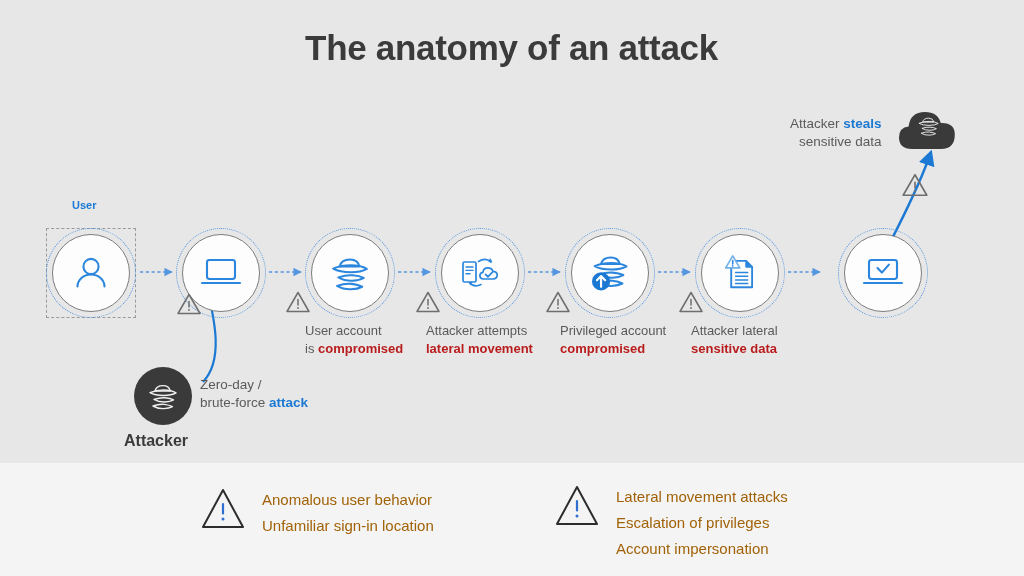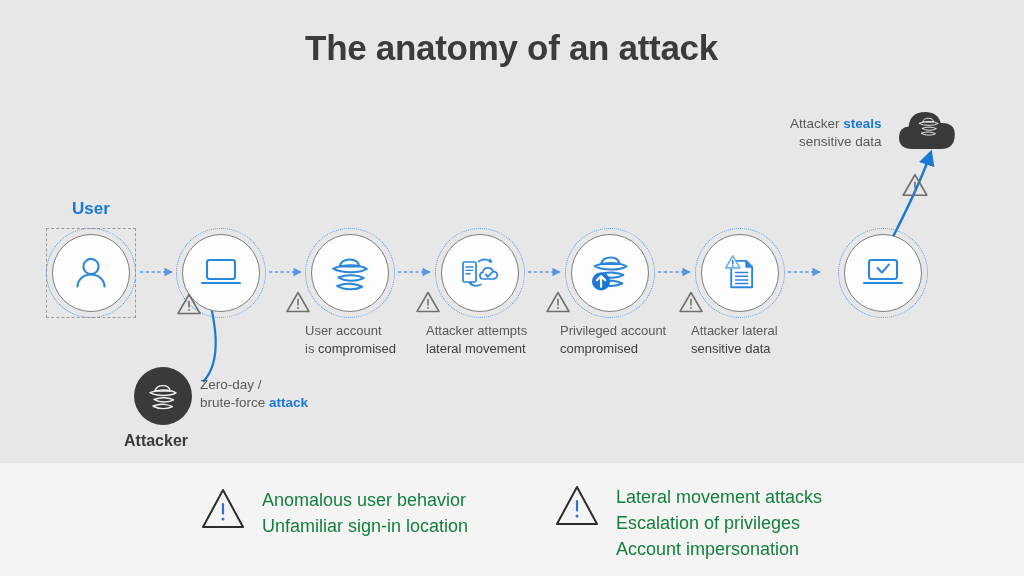--- a/index.html
+++ b/index.html
@@ -21,21 +21,21 @@
   }
 
   
   .footer-band{
     position:absolute;left:0;top:463px;width:1024px;height:113px;
     background:#f4f4f4;
   }
   .legend-group{position:absolute;display:flex;align-items:flex-start;gap:16px;}
   .legend-lines{display:flex;flex-direction:column;}
   .legend-line{
-    font-size:18px;color:#15803d;line-height:26px;white-space:nowrap;
+    font-size:15px;color:#a16207;line-height:26px;white-space:nowrap;
   }
   .tri-legend{position:relative;width:46px;height:44px;flex:none;}
 
   
   .node{
     position:absolute;width:78px;height:78px;border-radius:50%;
     background:#fdfdfd;border:1.6px solid #7d7d7d;
     box-sizing:border-box;
   }
   .node-ring{
@@ -46,23 +46,23 @@
   .node-icon{
     position:absolute;inset:0;display:flex;align-items:center;justify-content:center;
   }
   .sel-box{
     position:absolute;border:1px dashed #9a9a9a;box-sizing:border-box;
   }
   .node-caption{
     position:absolute;font-size:13px;color:#5a5a5a;line-height:18px;
     white-space:nowrap;
   }
-  .node-caption b{color:#404040;font-weight:normal;}
+  .node-caption b{color:#b91c1c;font-weight:bold;}
   .user-label{
-    position:absolute;font-size:17px;font-weight:bold;color:#1b79d4;
+    position:absolute;font-size:11px;font-weight:bold;color:#1b79d4;
   }
 
   
   .attacker-circle{
     position:absolute;width:58px;height:58px;border-radius:50%;
     background:#3a3a3a;
   }
   .attacker-label{
     position:absolute;font-size:16px;font-weight:bold;color:#3b3b3b;
     white-space:nowrap;

